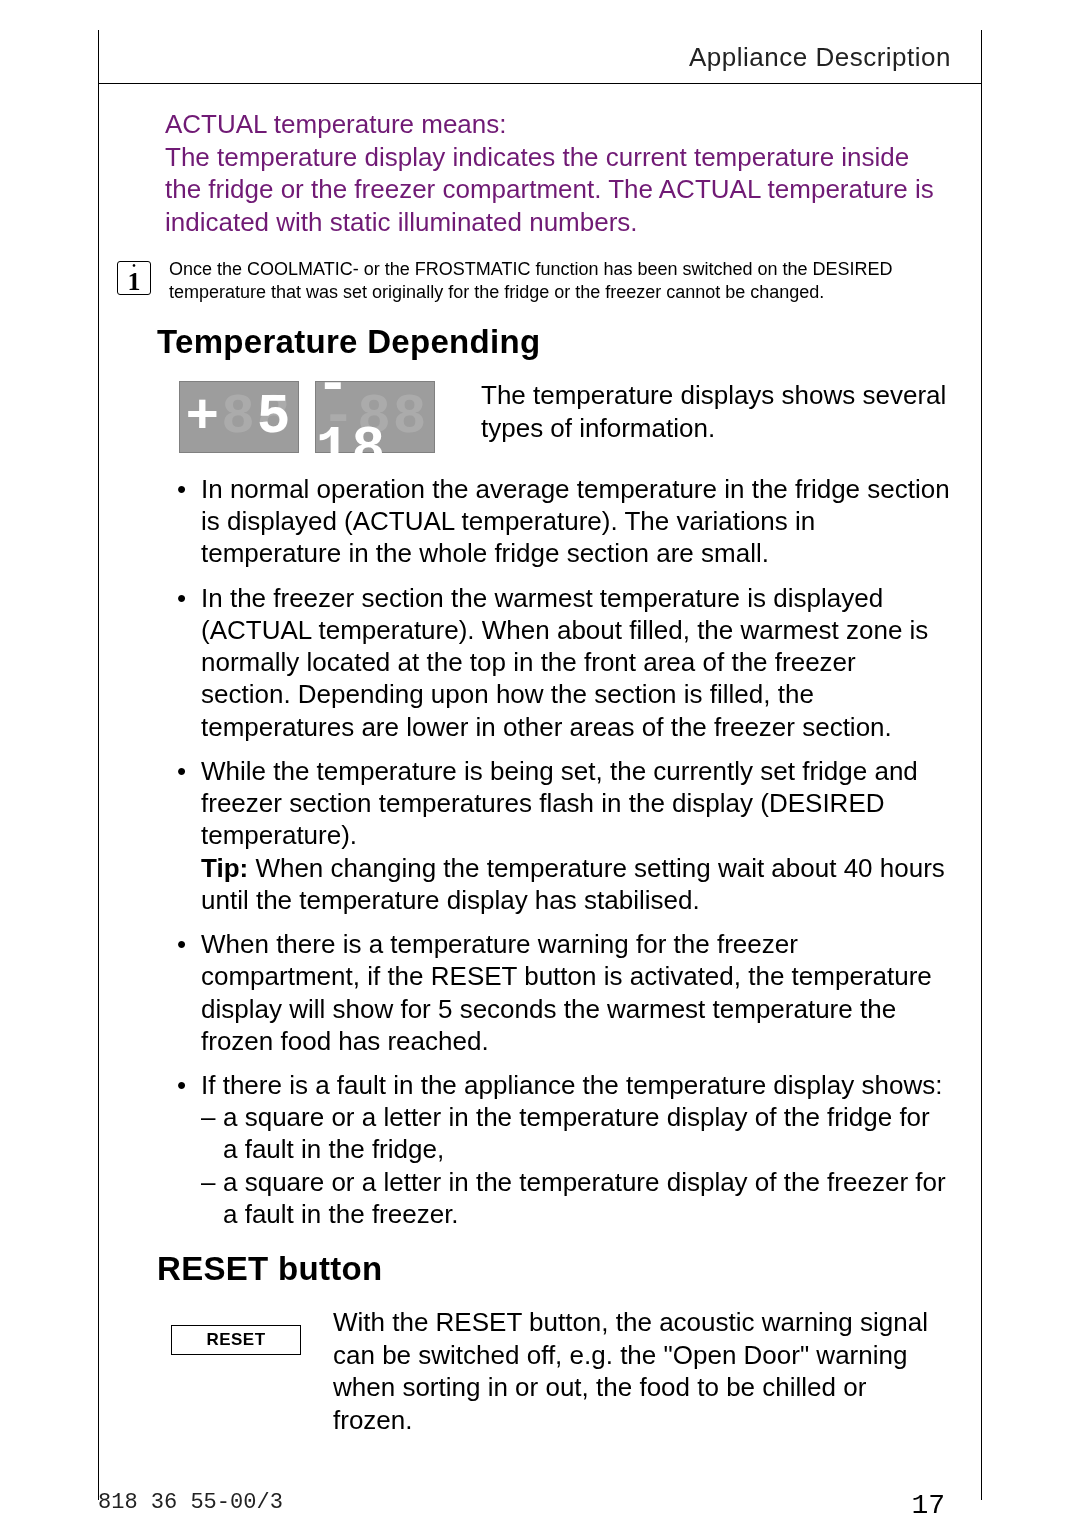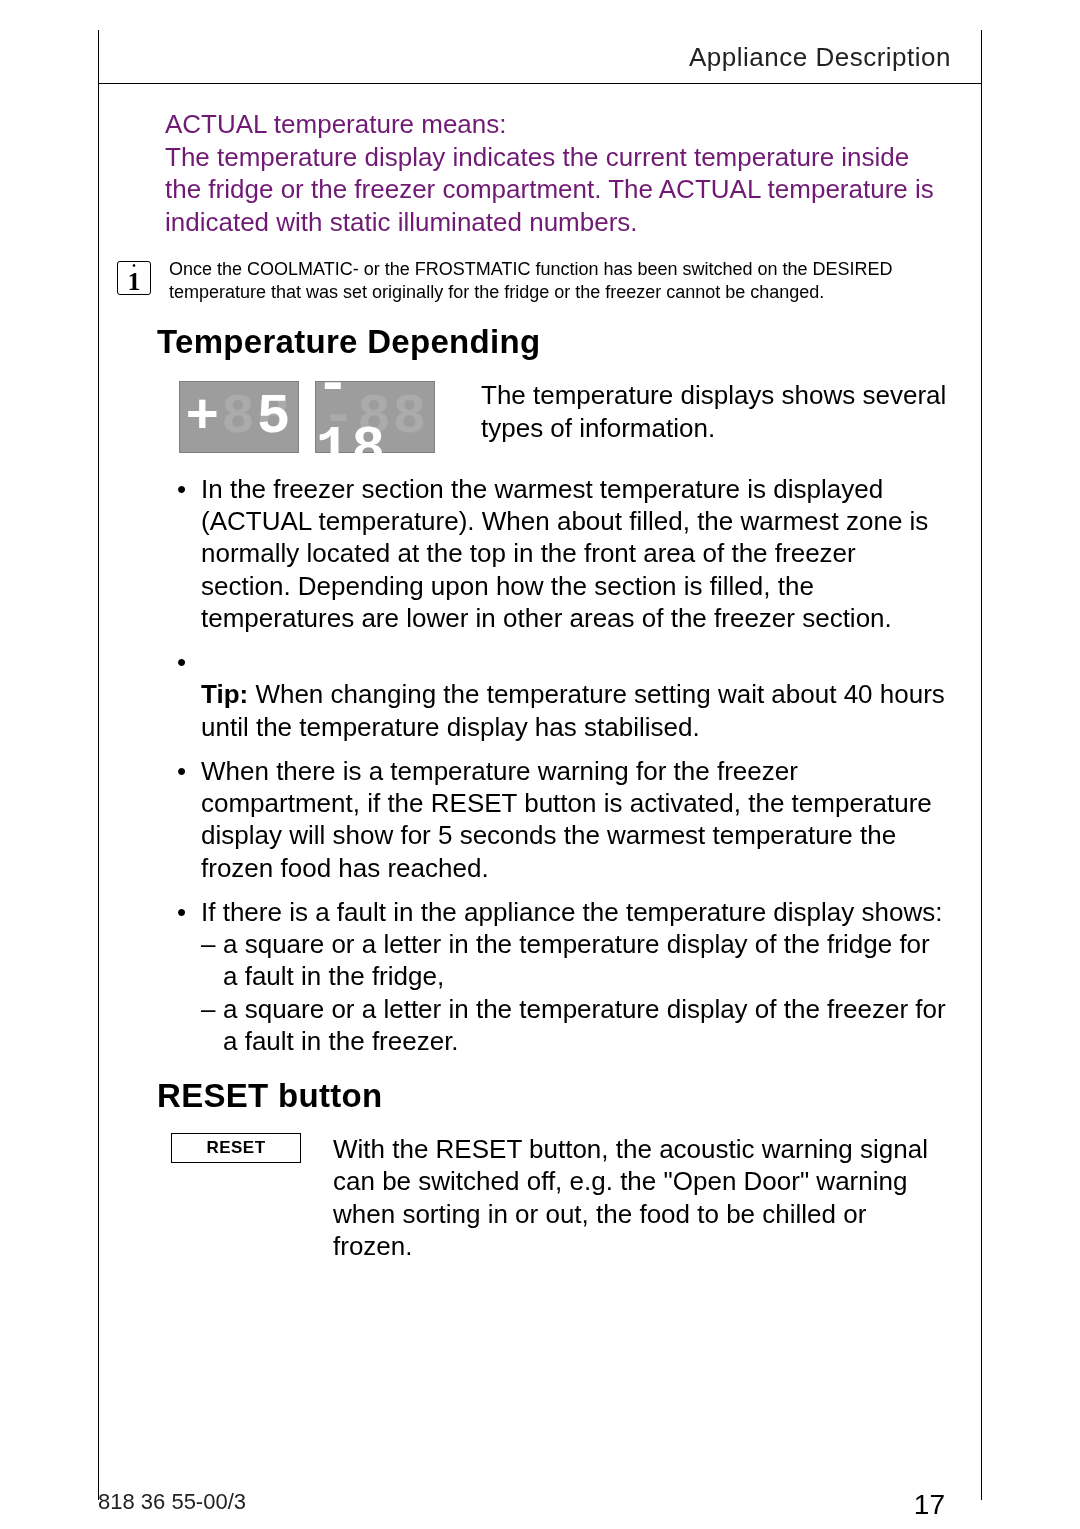--- a/index.html
+++ b/index.html
@@ -173,39 +173,40 @@
   .reset-btn-graphic {
     width: 130px;
     height: 30px;
     border: 1.5px solid #000;
     display:flex;
     align-items:center;
     justify-content:center;
     font-size: 17px;
     font-weight: 700;
     flex: 0 0 auto;
-    margin-top: 0;
+    margin-top: 19px;
     margin-left: 6px;
     letter-spacing: 0.5px;
     text-align: center;
   }
   .reset-text {
     font-size: 26px;
     line-height: 1.25;
     flex: 1;
   }
   .footer {
     position: absolute;
     bottom: 8px;
     left: 0;
     width: 1055px;
     display: flex;
     justify-content: space-between;
     padding: 0 110px 0 98px;
     font-size: 22px;
+    font-family: Liberation Mono, monospace;
   }
   .footer-left { color: #222; }
   .footer-right { font-size: 28px; }
 </style>
 </head>
 <body>
 
 <div class="page">
   <div class="header-area">
     <div class="header-label">Appliance Description</div>
@@ -236,24 +237,27 @@
         <div class="seg">
           <div class="ghost">-88</div>
           <span>- 18</span>
         </div>
       </div>
       <div class="temp-text">The temperature displays shows several types of information.</div>
     </div>
 
     <ul class="bullets">
       <li>
+        <span>In normal operation the average temperature in the fridge section is displayed (ACTUAL temperature). The variations in temperature in the whole fridge section are small.</span>
+      </li>
+      <li>
         <span>In the freezer section the warmest temperature is displayed (ACTUAL temperature). When about filled, the warmest zone is normally located at the top in the front area of the freezer section. Depending upon how the section is filled, the temperatures are lower in other areas of the freezer section.</span>
       </li>
       <li>
-        <br>
+        <span>While the temperature is being set, the currently set fridge and freezer section temperatures flash in the display (DESIRED temperature).</span><br>
         <span class="bold">Tip:</span><span> When changing the temperature setting wait about 40 hours until the temperature display has stabilised.</span>
       </li>
       <li>
         <span>When there is a temperature warning for the freezer compartment, if the RESET button is activated, the temperature display will show for 5 seconds the warmest temperature the frozen food has reached.</span>
       </li>
       <li>
         <span>If there is a fault in the appliance the temperature display shows:</span>
         <ul class="sublist">
           <li>a square or a letter in the temperature display of the fridge for a fault in the fridge,</li>
           <li>a square or a letter in the temperature display of the freezer for a fault in the freezer.</li>

